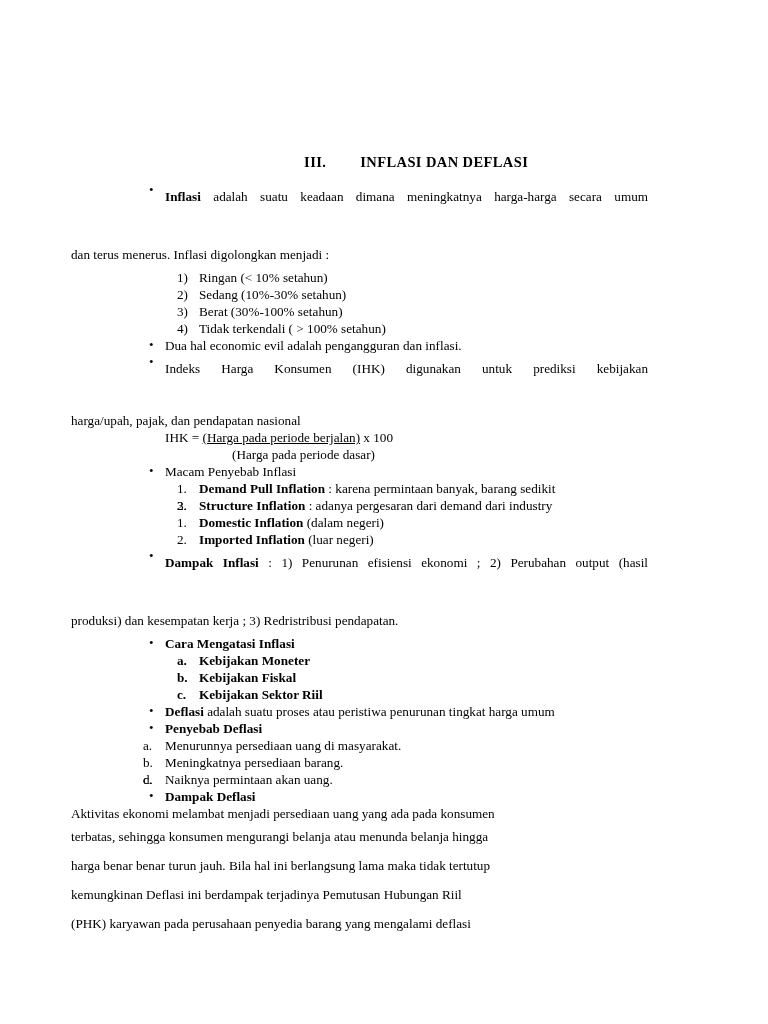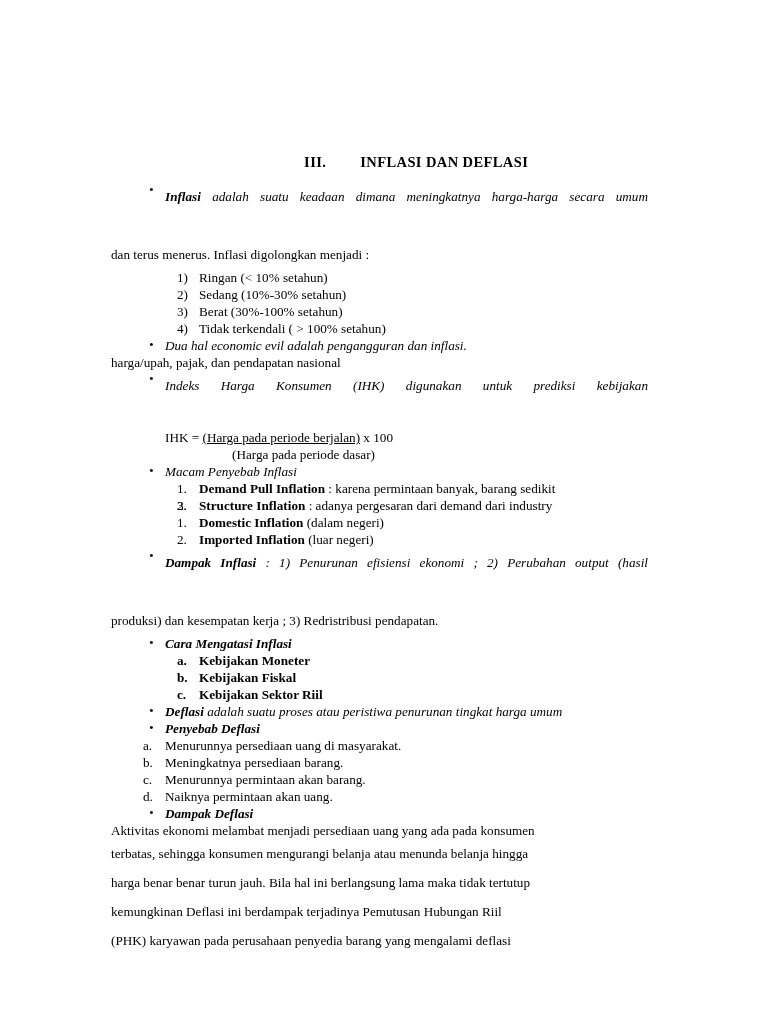--- a/index.html
+++ b/index.html
@@ -45,21 +45,20 @@
     position: relative;
     font-size: 13.2px;
     line-height: 17px;
   }
 
   
   .bul {
     padding-left: 165px;
     padding-right: 120px;
     position: relative;
-    font-style: italic;
   }
   .bul::before {
     content: "\2022";
     position: absolute;
     left: 149px;
     top: -1px;
     font-size: 13px;
     line-height: 17px;
   }
 
@@ -71,21 +70,21 @@
     text-align: justify;
   }
   .just-force::after {
     content: "";
     display: inline-block;
     width: 100%;
   }
 
   
   .cont {
-    padding-left: 111px;
+    padding-left: 71px;
     padding-right: 113px;
   }
 
   
   .sub {
     padding-left: 177px;
     padding-right: 113px;
     position: relative;
   }
   .sub .mk {
@@ -135,23 +134,23 @@
 
     <div class="row dbl cont"><span>dan terus menerus. Inflasi digolongkan menjadi :</span></div>
 
     <div class="row sub"><span class="mk">1)</span><span class="tx">Ringan (&lt; 10% setahun)</span></div>
     <div class="row sub"><span class="mk">2)</span><span class="tx">Sedang (10%-30% setahun)</span></div>
     <div class="row sub"><span class="mk">3)</span><span class="tx">Berat  (30%-100% setahun)</span></div>
     <div class="row sub"><span class="mk">4)</span><span class="tx">Tidak terkendali ( &gt; 100% setahun)</span></div>
 
     <div class="row bul"><span>Dua hal economic evil adalah pengangguran dan inflasi.</span></div>
 
+    <div class="row dbl bul just-force"><span>Indeks Harga Konsumen (IHK) digunakan untuk prediksi kebijakan</span></div>
+
     <div class="row cont"><span>harga/upah, pajak, dan pendapatan nasional</span></div>
-
-    <div class="row dbl bul just-force"><span>Indeks Harga Konsumen (IHK) digunakan untuk prediksi kebijakan</span></div>
 
     <div class="row formula-line"><span>IHK = </span><span class="frac-num">(Harga pada periode berjalan)</span><span> x 100</span></div>
     <div class="row formula-den"><span>(Harga pada periode dasar)</span></div>
 
     <div class="row bul"><span>Macam Penyebab Inflasi</span></div>
     <div class="row sub"><span class="mk">1.</span><span class="tx"><b>Demand Pull Inflation</b><span> : karena permintaan banyak, barang sedikit</span></span></div>
     <div class="row sub"><span class="mk">2.</span></div>
     <div class="row sub"><span class="mk">3.</span><span class="tx"><b>Structure Inflation</b><span> : adanya pergesaran dari demand dari industry</span></span></div>
 
     <div class="row sub"><span class="mk">1.</span><span class="tx"><b>Domestic Inflation</b><span> (dalam negeri)</span></span></div>
@@ -163,21 +162,21 @@
     <div class="row bul"><b>Cara Mengatasi Inflasi</b></div>
     <div class="row sub bold-item"><span class="mk">a.</span><span class="tx">Kebijakan Moneter</span></div>
     <div class="row sub bold-item"><span class="mk">b.</span><span class="tx">Kebijakan Fiskal</span></div>
     <div class="row sub bold-item"><span class="mk">c.</span><span class="tx">Kebijakan Sektor Riil</span></div>
 
     <div class="row bul"><b>Deflasi</b><span> adalah suatu proses atau peristiwa penurunan tingkat harga umum</span></div>
 
     <div class="row bul"><b>Penyebab Deflasi</b></div>
     <div class="row alpha"><span class="mk">a.</span><span class="tx">Menurunnya persediaan uang di masyarakat.</span></div>
     <div class="row alpha"><span class="mk">b.</span><span class="tx">Meningkatnya persediaan barang.</span></div>
-    <div class="row alpha"><span class="mk">c.</span><span class="tx">Menurunnya permintaan akan barang.</span></div>
+    <div class="row alpha"><span class="mk">c.</span></div>
     <div class="row alpha"><span class="mk">d.</span><span class="tx">Naiknya permintaan akan uang.</span></div>
 
     <div class="row bul"><b>Dampak Deflasi</b></div>
     <div class="row cont"><span>Aktivitas ekonomi melambat menjadi persediaan uang yang ada pada konsumen</span></div>
     <div class="row dbl cont"><span>terbatas, sehingga konsumen mengurangi belanja atau menunda belanja hingga</span></div>
     <div class="row dbl cont"><span>harga benar benar turun jauh. Bila hal ini berlangsung lama maka tidak tertutup</span></div>
     <div class="row dbl cont"><span>kemungkinan Deflasi ini berdampak terjadinya Pemutusan Hubungan Riil</span></div>
     <div class="row dbl cont"><span>(PHK) karyawan pada perusahaan penyedia barang yang mengalami deflasi</span></div>
 
   </div>

